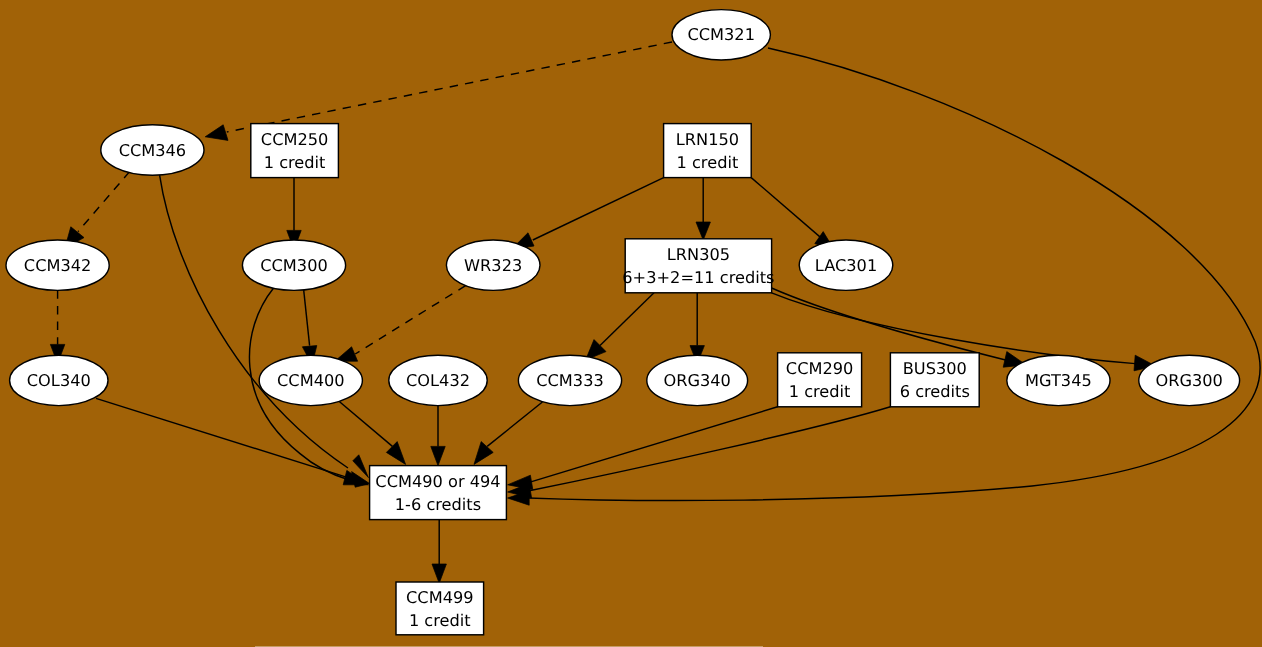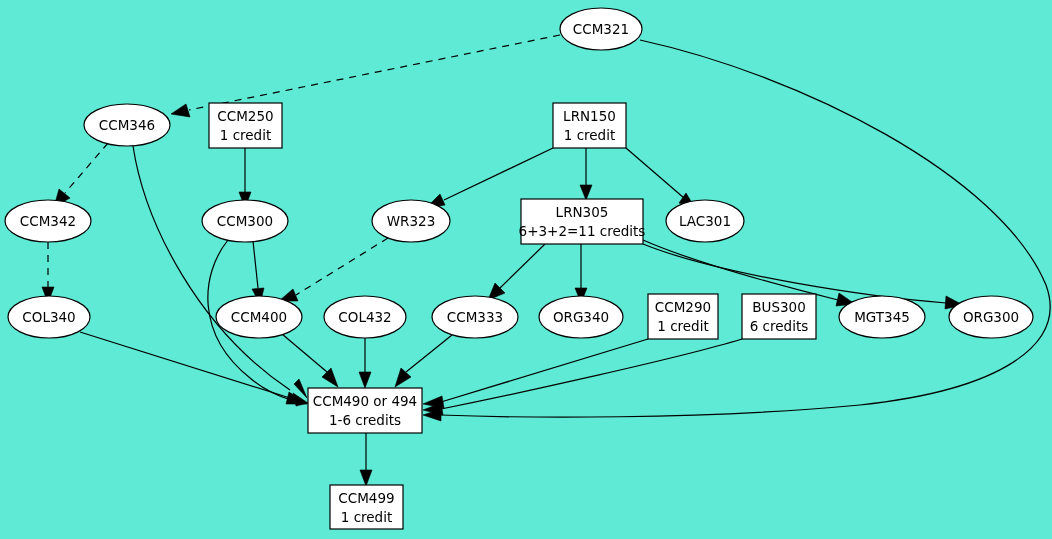--- a/index.html
+++ b/index.html
@@ -4,21 +4,21 @@
 <style>
   html, body {
     margin: 0;
     padding: 0;
     background: #ffffff;
   }
   #canvas {
     position: relative;
     width: 1052px;
     height: 539px;
-    background: #5eead4;
+    background: #a16207;
     font-family: "DejaVu Sans", "Liberation Sans", sans-serif;
     overflow: hidden;
   }
   svg#graph {
     position: absolute;
     left: 0;
     top: 0;
     width: 1052px;
     height: 539px;
   }

